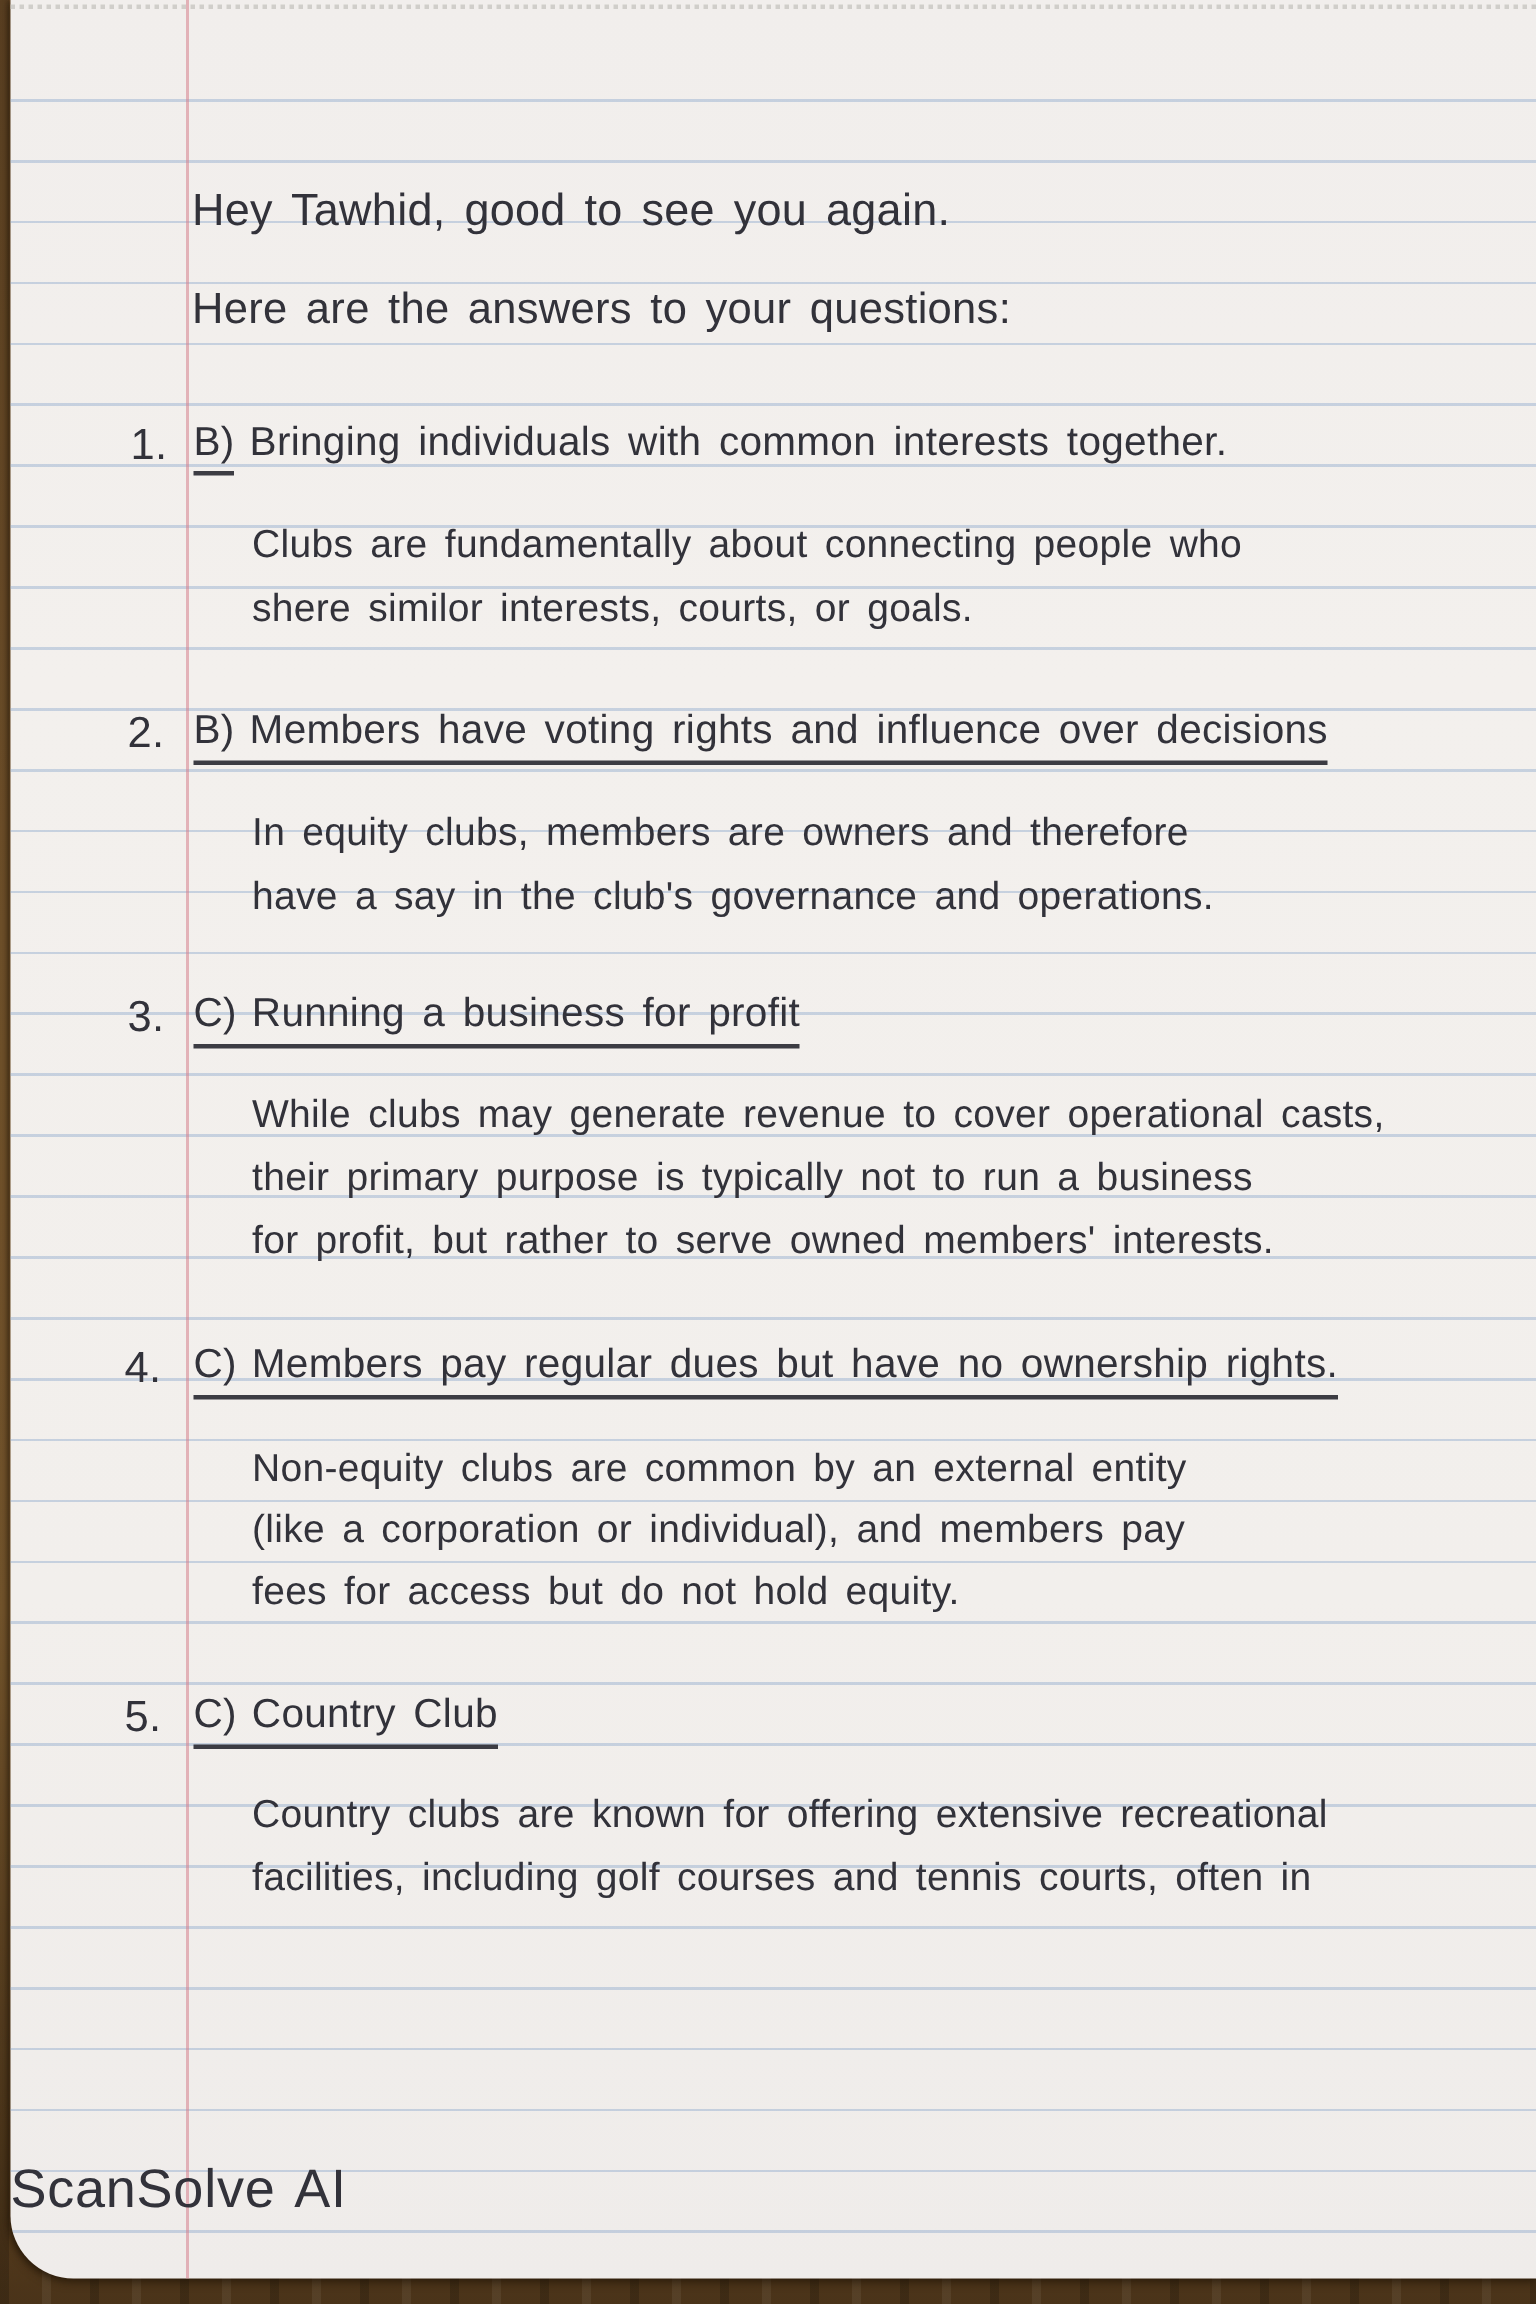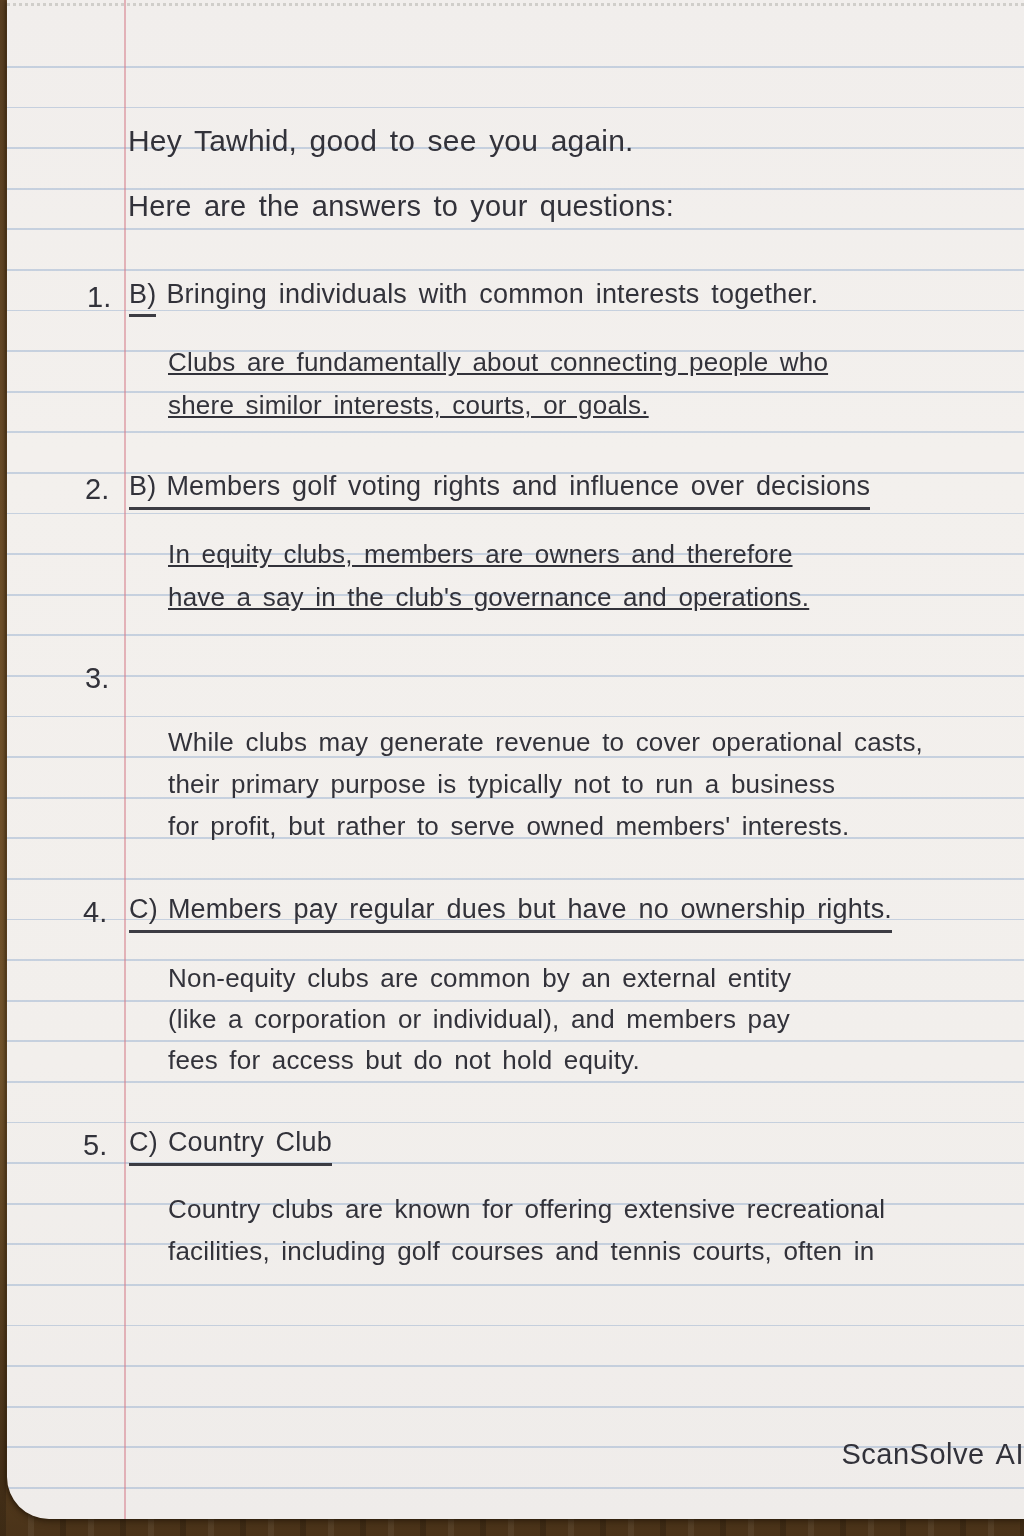--- a/index.html
+++ b/index.html
@@ -38,24 +38,24 @@
        word-spacing:4px; letter-spacing:.2px;}
   .greeting{left:121px; top:112px; font-size:30px;margin-top:12px;}
   .intro{left:121px; top:190px; font-size:29px;}
   .num{font-size:29px;}
   .answer{font-size:27px;}
   .answer .letter{margin-right:10px;}
   .u-full{border-bottom:3px solid rgba(44,44,52,.92); padding-bottom:6px;}
   .u-letter .letter{border-bottom:3px solid rgba(44,44,52,.92); padding-bottom:5px;}
   .expl{font-size:26px;}
   .expl div{white-space:nowrap;}
-  .lh43 div{line-height:43px;text-decoration:underline;}
+  .lh43 div{line-height:43px;}
   .lh42 div{line-height:42px;}
   .lh41 div{line-height:41px;}
-  .footer{left:0; right:0; text-align:right; top:1438px; font-size:29px; letter-spacing:.5px;}
+  .footer{left:0; right:0; text-align:left; top:1438px; font-size:36px; letter-spacing:.5px;}
 </style>
 </head>
 <body>
 
 <div class="paper">
   <div class="perforation"></div>
   <div class="rules"></div>
   <div class="margin-line"></div>
 
   <div class="txt greeting">Hey Tawhid, good to see you again.</div>
@@ -65,28 +65,31 @@
   <div class="txt answer u-letter" style="left:122px; top:279px;">
     <span class="letter">B)</span><span>Bringing individuals with common interests together.</span>
   </div>
   <div class="txt expl lh43" style="left:161px; top:341px;">
     <div>Clubs are fundamentally about connecting people who</div>
     <div>shere similor interests, courts, or goals.</div>
   </div>
 
   <div class="txt num" style="left:78px; top:473px;">2.</div>
   <div class="txt answer" style="left:122px; top:471px;">
-    <span class="u-full"><span class="letter">B)</span><span>Members golf voting rights and influence over decisions</span></span>
+    <span class="u-full"><span class="letter">B)</span><span>Members have voting rights and influence over decisions</span></span>
   </div>
   <div class="txt expl lh43" style="left:161px; top:533px;">
     <div>In equity clubs, members are owners and therefore</div>
     <div>have a say in the club's governance and operations.</div>
   </div>
 
   <div class="txt num" style="left:78px; top:662px;">3.</div>
+  <div class="txt answer" style="left:122px; top:660px;">
+    <span class="u-full"><span class="letter">C)</span><span>Running a business for profit</span></span>
+  </div>
   <div class="txt expl lh42" style="left:161px; top:721px;">
     <div>While clubs may generate revenue to cover operational casts,</div>
     <div>their primary purpose is typically not to run a business</div>
     <div>for profit, but rather to serve owned members' interests.</div>
   </div>
 
   <div class="txt num" style="left:76px; top:896px;">4.</div>
   <div class="txt answer" style="left:122px; top:894px;">
     <span class="u-full"><span class="letter">C)</span><span>Members pay regular dues but have no ownership rights.</span></span>
   </div>

